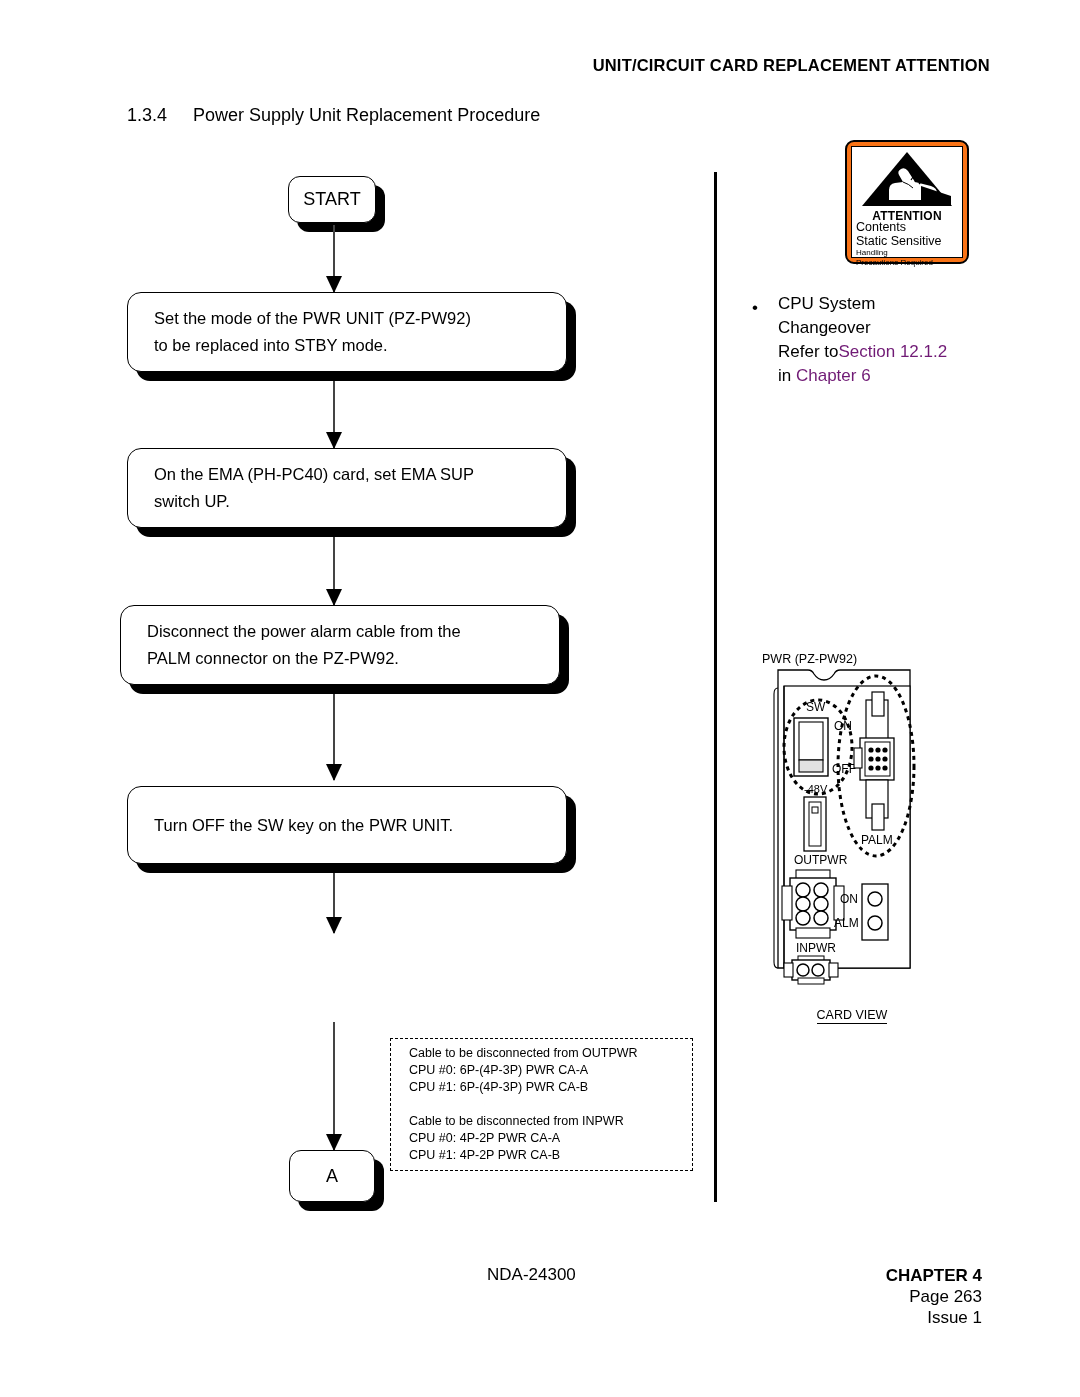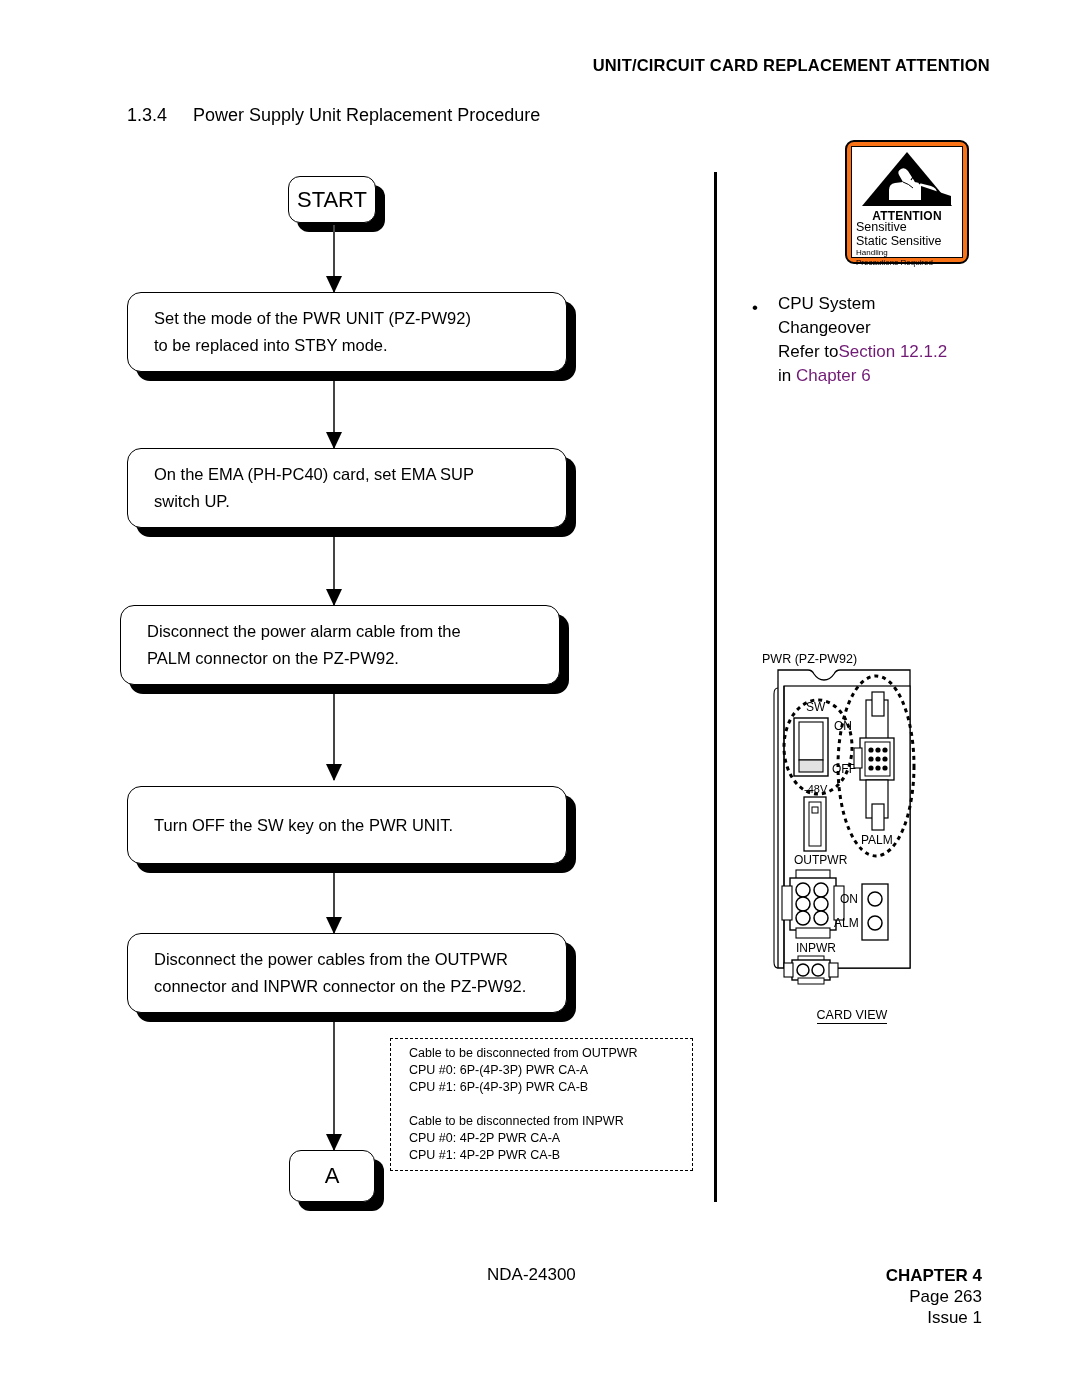--- a/index.html
+++ b/index.html
@@ -81,21 +81,21 @@
   }
   .fc-box .txt { padding: 0 0 0 26px; white-space: pre-line; }
 
   .fc-term {
     position: absolute;
     box-sizing: border-box;
     background: #ffffff;
     border: 1.4px solid #000;
     border-radius: 12px;
     box-shadow: 9px 9px 0 0 #000;
-    font-size: 22px;
+    font-size: 18px;
     display: flex;
     align-items: center;
     justify-content: center;
   }
 
   
   .arrow {
     position: absolute;
     width: 2px;
     background: #444;
@@ -204,21 +204,21 @@
   <div class="esd">
     <div class="esd-inner">
       <svg width="96" height="60" viewBox="0 0 96 60">
         <polygon points="48,2 93,56 3,56" fill="#000"></polygon>
         <path d="M30 50 L30 40 Q30 34 36 33 L44 32 L40 25 Q38 21 42 19 Q46 17 49 21 L56 32 L72 36 Q78 38 78 43 L78 50 Z" fill="#fff"></path>
         <path d="M52 30 l6 -9 M56 32 l7 -9 M60 34 l7 -8" stroke="#000" stroke-width="1.2" fill="none"></path>
         <path d="M44 32 q6 2 10 6" stroke="#000" stroke-width="1" fill="none"></path>
         <polygon points="62,36 92,46 92,56 62,56" fill="#000"></polygon>
       </svg>
       <div class="t1">ATTENTION</div>
-      <div class="t2"><span>Sensitive</span><br><span>Static Sensitive</span></div>
+      <div class="t2"><span>Contents</span><br><span>Static Sensitive</span></div>
       <div class="t3"><span>Handling</span><br><span>Precautions Required</span></div>
     </div>
   </div>
 
   <div class="bullet-block">
     <span class="dot">•</span>
     <div class="body">
       <div>CPU System</div>
       <div>Changeover</div>
       <div><span>Refer to</span><span class="lnk">Section 12.1.2</span></div>
@@ -253,24 +253,20 @@
 
   <div class="arrow" style="left:333px; top:694px; height:86px;"></div>
 
 
   <div class="fc-box" style="left:127px; top:786px; width:440px; height:78px;">
     <div class="txt">Turn OFF the SW key on the PWR UNIT.</div>
   </div>
 
   <div class="arrow" style="left:333px; top:873px; height:60px;"></div>
 
-  <div class="fc-box" style="left:127px; top:933px; width:440px; height:80px;">
-    <div class="txt">Disconnect the power cables from the OUTPWR
-connector and INPWR connector on the PZ-PW92.</div>
-  </div>
 
   <div class="arrow" style="left:333px; top:1022px; height:128px;"></div>
 
   <div class="note" style="left:390px; top:1038px; width:303px; height:133px;">Cable to be disconnected from OUTPWR
 CPU #0: 6P-(4P-3P) PWR CA-A
 CPU #1: 6P-(4P-3P) PWR CA-B
 
 Cable to be disconnected from INPWR
 CPU #0: 4P-2P PWR CA-A
 CPU #1: 4P-2P PWR CA-B</div>

